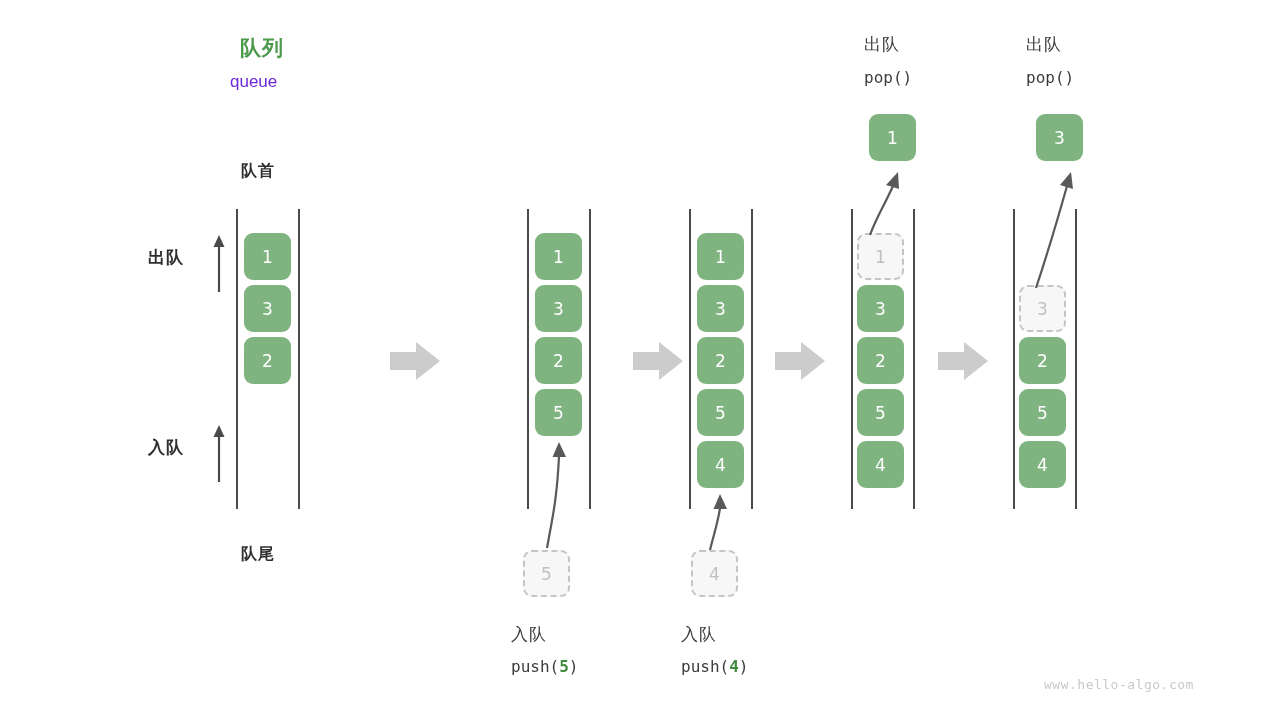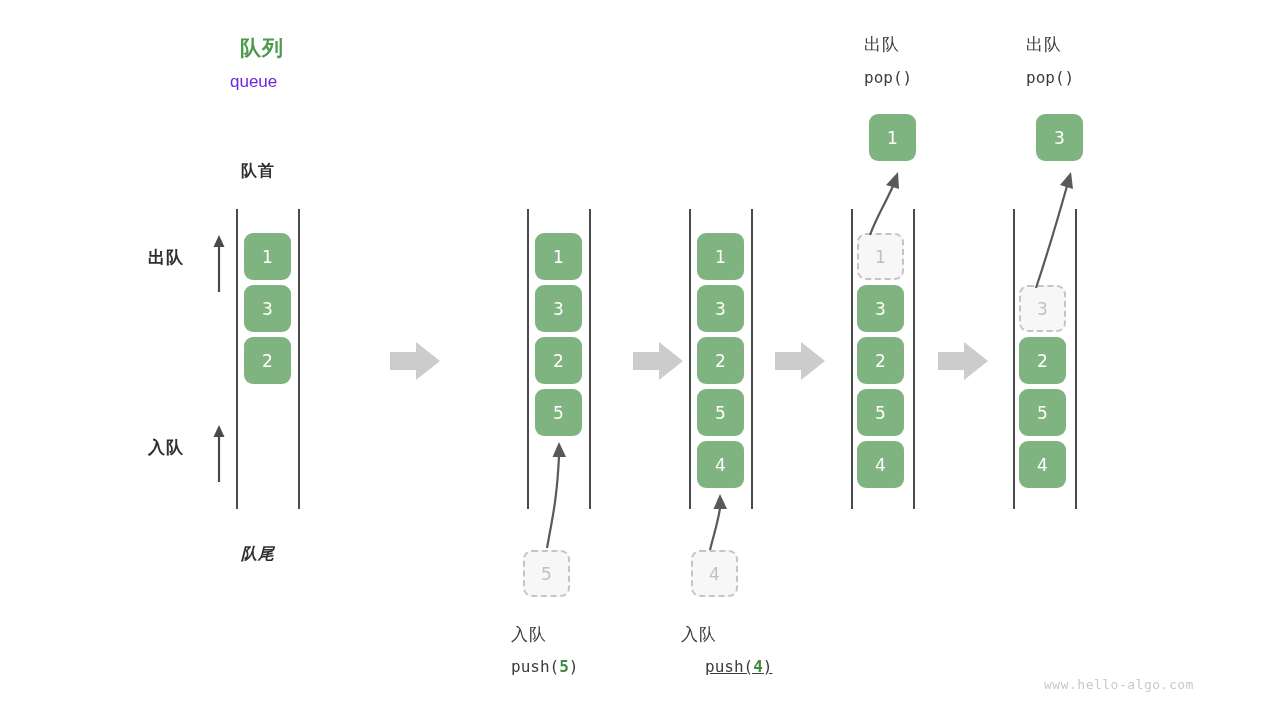--- a/index.html
+++ b/index.html
@@ -82,21 +82,21 @@
 <body>
 
 <div id="stage">
 
   <div class="abs">
 
     <div class="abs title-cn" style="left:240px;top:34px;">队列</div>
     <div class="abs title-en" style="left:230px;top:72px;">queue</div>
 
     <div class="abs anchor-label" style="left:241px;top:161px;">队首</div>
-    <div class="abs anchor-label" style="left:241px;top:544px;font-style:italic;">队尾</div>
+    <div class="abs anchor-label" style="left:241px;top:544px;">队尾</div>
 
     <div class="abs side-label" style="left:148px;top:246px;">出队</div>
     <svg class="up-arrow" style="left:208px;top:232px;" width="22" height="62">
       <line x1="11" y1="60" x2="11" y2="12" stroke="#4a4a4a" stroke-width="2.2"></line>
       <polygon points="11,3 5.5,15 16.5,15" fill="#4a4a4a"></polygon>
     </svg>
 
     <div class="abs side-label" style="left:148px;top:436px;">入队</div>
     <svg class="up-arrow" style="left:208px;top:422px;" width="22" height="62">
       <line x1="11" y1="60" x2="11" y2="12" stroke="#4a4a4a" stroke-width="2.2"></line>
@@ -152,21 +152,21 @@
     <div class="cell" style="left:697px;top:441px;">4</div>
 
     <div class="cell ghost" style="left:691px;top:550px;">4</div>
 
     <svg class="curve" style="left:695px;top:482px;" width="70" height="75">
       <path d="M 15 68 C 19 52, 23 40, 25 26" stroke="#595959" stroke-width="2.2" fill="none"></path>
       <polygon points="25,12 18.5,27 32,27" fill="#595959"></polygon>
     </svg>
 
     <div class="abs op-cn" style="left:681px;top:623px;">入队</div>
-    <div class="abs op-code" style="left:705px;top:657px;text-decoration:underline;">
+    <div class="abs op-code" style="left:681px;top:657px;">
       <span>push(</span><span class="hl">4</span><span>)</span>
     </div>
   </div>
 
   <svg class="block-arrow" style="left:775px;top:340px;" width="52" height="42">
     <polygon points="0,12 26,12 26,2 50,21 26,40 26,30 0,30" fill="#cccccc"></polygon>
   </svg>
 
   <div class="abs">
     <div class="abs op-cn" style="left:864px;top:33px;">出队</div>

